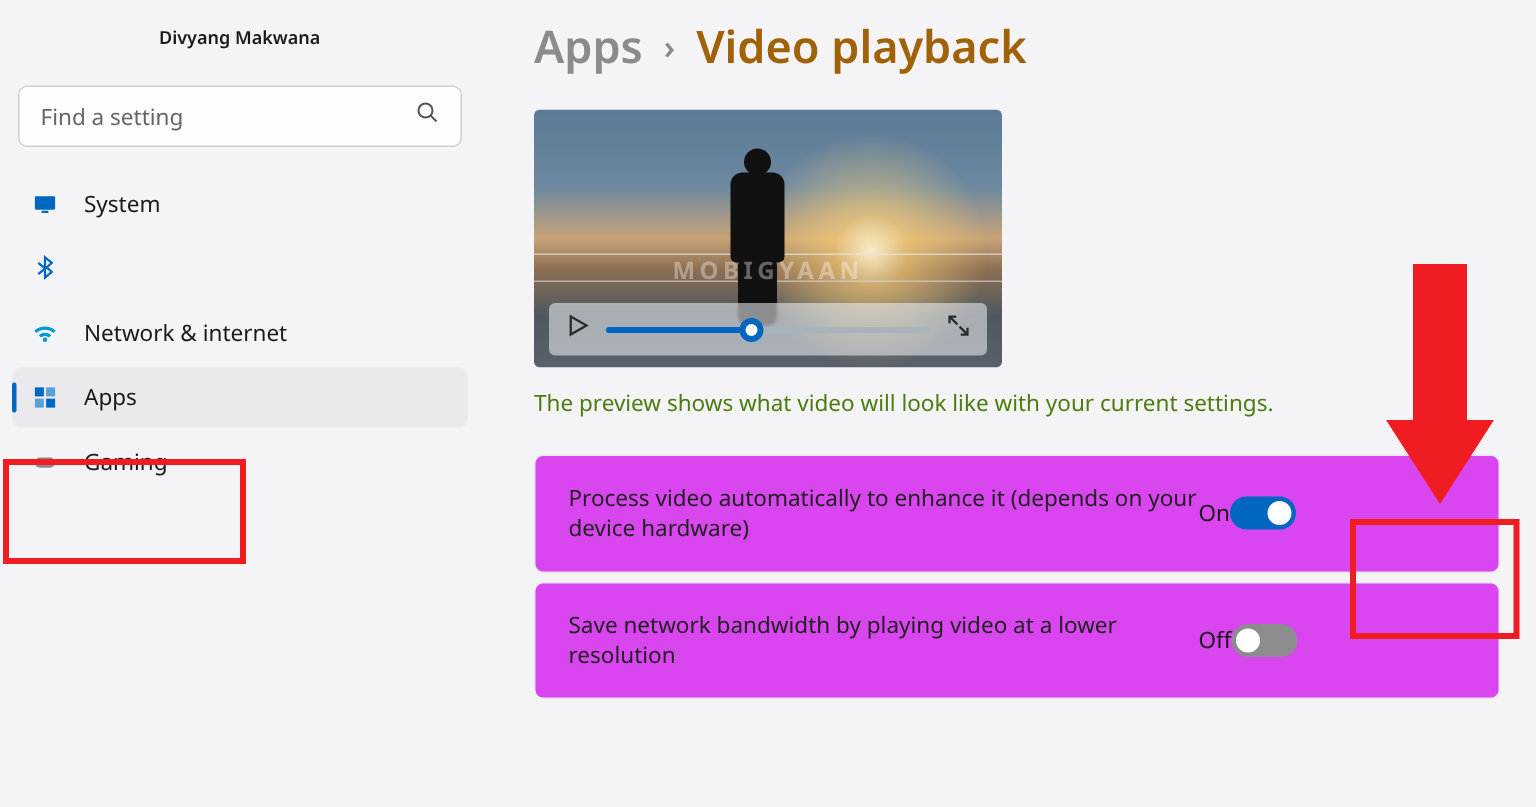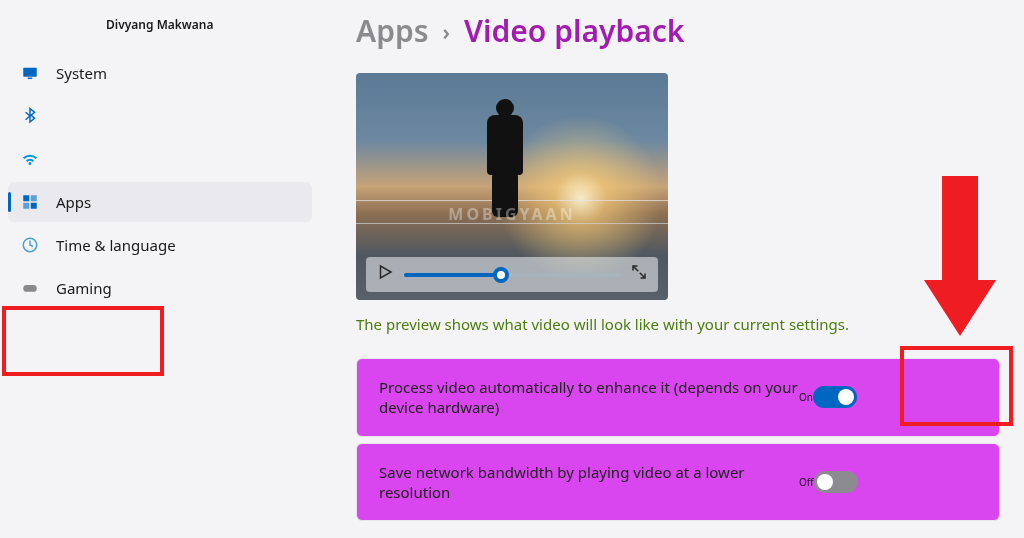--- a/index.html
+++ b/index.html
@@ -79,25 +79,25 @@
     color: #8a8a8f;
   }
   .breadcrumb .crumb-sep {
     font-size: 22px;
     color: #8a8a8f;
     font-weight: 600;
   }
   .breadcrumb .crumb-current {
     font-size: 30px;
     font-weight: 600;
-    color: #a21caf;
+    color: #a16207;
   }
   .preview {
     width: 312px;
-    height: 227px;
+    height: 172px;
     border-radius: 4px;
     background:
       radial-gradient(circle at 72% 55%, rgba(255,245,210,0.9) 0%, rgba(255,210,120,0.6) 10%, rgba(240,160,70,0) 32%),
       linear-gradient(to bottom,
         #5b7a96 0%, #6d88a0 30%, #c7a377 50%, #8c6e52 62%, #4f5861 80%, #586069 100%);
     position: relative;
     overflow: hidden;
     margin-bottom: 14px;
   }
   .silhouette {
@@ -141,21 +141,21 @@
     background: #d946ef;
     border: 1px solid #e6e6ea;
     border-radius: 6px;
     padding: 18px 22px;
     display: flex;
     align-items: center;
     justify-content: flex-start;
     margin-bottom: 6px;
   }
   .setting-label { font-size: 15px; color: #222; max-width: 420px; line-height: 1.35;}
-  .toggle-wrap { display:flex; align-items:center; gap:0; font-size:10px; }
+  .toggle-wrap { display:flex; align-items:center; gap:0; font-size:15px; }
   .toggle {
     width: 44px; height: 22px; border-radius: 11px; position: relative;
   }
   .toggle.on { background:#0067c0; }
   .toggle.on::after {
     content:""; position:absolute; right:3px; top:3px;
     width:16px; height:16px; border-radius:50%; background:#fff;
   }
   .toggle.off { background:#8c8c90; }
   .toggle.off::after {
@@ -180,20 +180,31 @@
     border-top:56px solid #ef1c22;
   }
 </style>
 </head>
 <body>
 
 <div class="root">
   <aside class="sidebar">
     <div class="user-block">Divyang Makwana</div>
 
+    <div class="search-wrap">
+      <div class="search-box">
+        <span>Find a setting</span>
+        <span class="search-icon">
+          <svg viewBox="0 0 24 24">
+              <circle cx="10" cy="10" r="7"></circle>
+              <line x1="15" y1="15" x2="21" y2="21"></line>
+            </svg>
+        </span>
+      </div>
+    </div>
 
     <nav class="nav-list">
       <div class="nav-item">
         <span class="nav-icon">
           <svg viewBox="0 0 24 24">
               <rect x="3" y="5" width="18" height="12" rx="1" fill="#0067c0"></rect>
               <rect x="9" y="18" width="6" height="2" fill="#0067c0"></rect>
             </svg>
         </span>
         <span>System</span>
@@ -204,40 +215,32 @@
               <path d="M12 2l6 5-4.5 4L18 15l-6 5V2zM6 7l6 5-6 5" stroke="#0067c0" stroke-width="2" fill="none"></path>
             </svg>
         </span>
       </div>
       <div class="nav-item">
         <span class="nav-icon">
           <svg viewBox="0 0 24 24" fill="#0099d8">
               <path d="M12 20a2 2 0 100-4 2 2 0 000 4zm-5.5-6a8 8 0 0111 0l-2 2a5 5 0 00-7 0zm-4-4a14 14 0 0119 0l-2 2a11 11 0 00-15 0z"></path>
             </svg>
         </span>
+        <span>Network &amp; internet</span>
       </div>
       <div class="nav-item selected">
         <span class="nav-icon">
           <svg viewBox="0 0 24 24">
               <rect x="3" y="3" width="8" height="8" fill="#0067c0"></rect>
               <rect x="13" y="3" width="8" height="8" fill="#5aa0d8"></rect>
               <rect x="3" y="13" width="8" height="8" fill="#5aa0d8"></rect>
               <rect x="13" y="13" width="8" height="8" fill="#0067c0"></rect>
             </svg>
         </span>
         <span>Apps</span>
-      </div>
-      <div class="nav-item">
-        <span class="nav-icon">
-          <svg viewBox="0 0 24 24" fill="none" stroke="#4aa3c7" stroke-width="2">
-              <circle cx="12" cy="12" r="9"></circle>
-              <path d="M12 6v6l4 2"></path>
-            </svg>
-        </span>
-        <span>Time &amp; language</span>
       </div>
       <div class="nav-item">
         <span class="nav-icon">
           <svg viewBox="0 0 24 24" fill="#8a8a8a">
               <rect x="3" y="8" width="18" height="9" rx="4.5"></rect>
             </svg>
         </span>
         <span>Gaming</span>
       </div>
     </nav>

